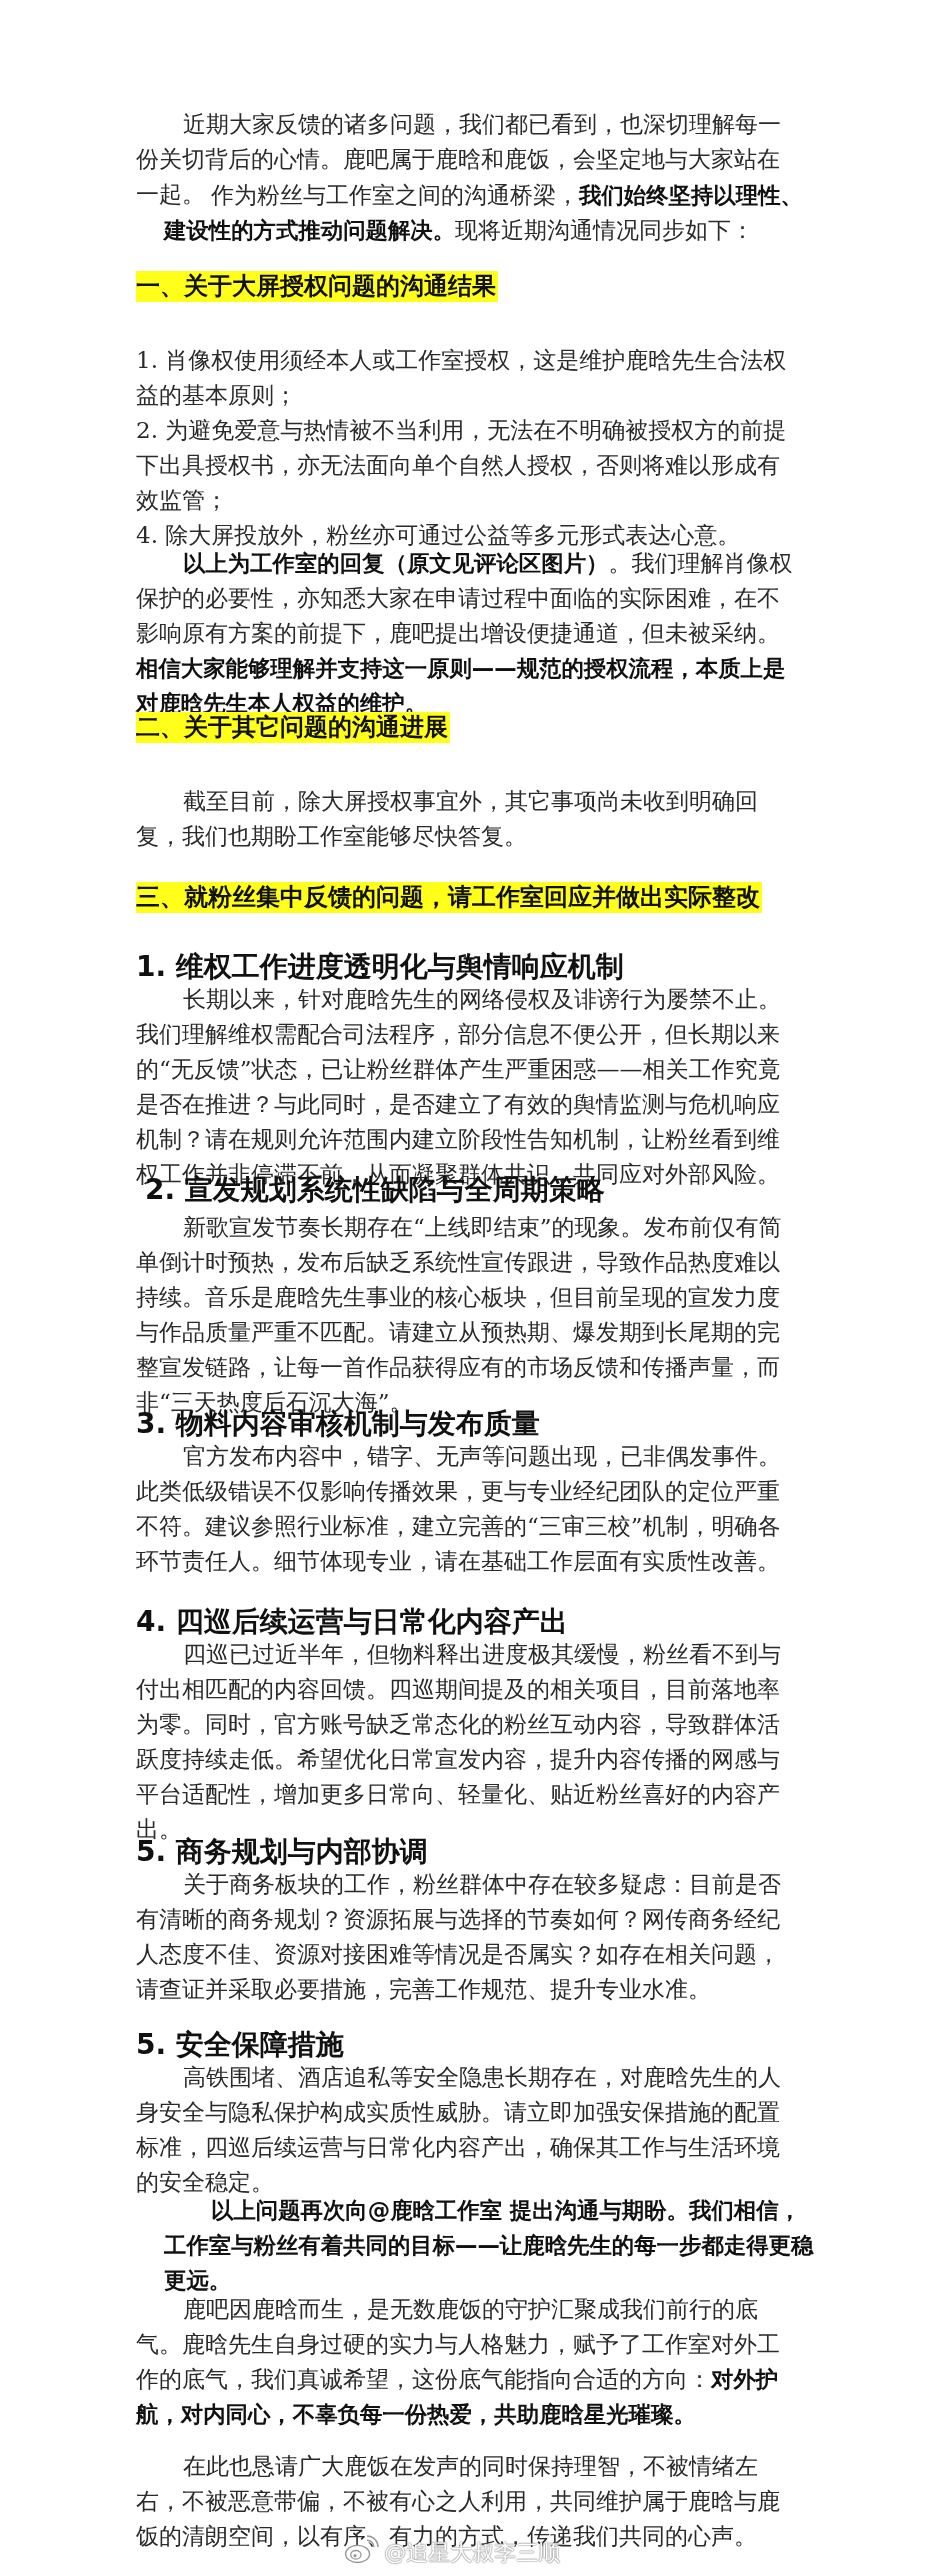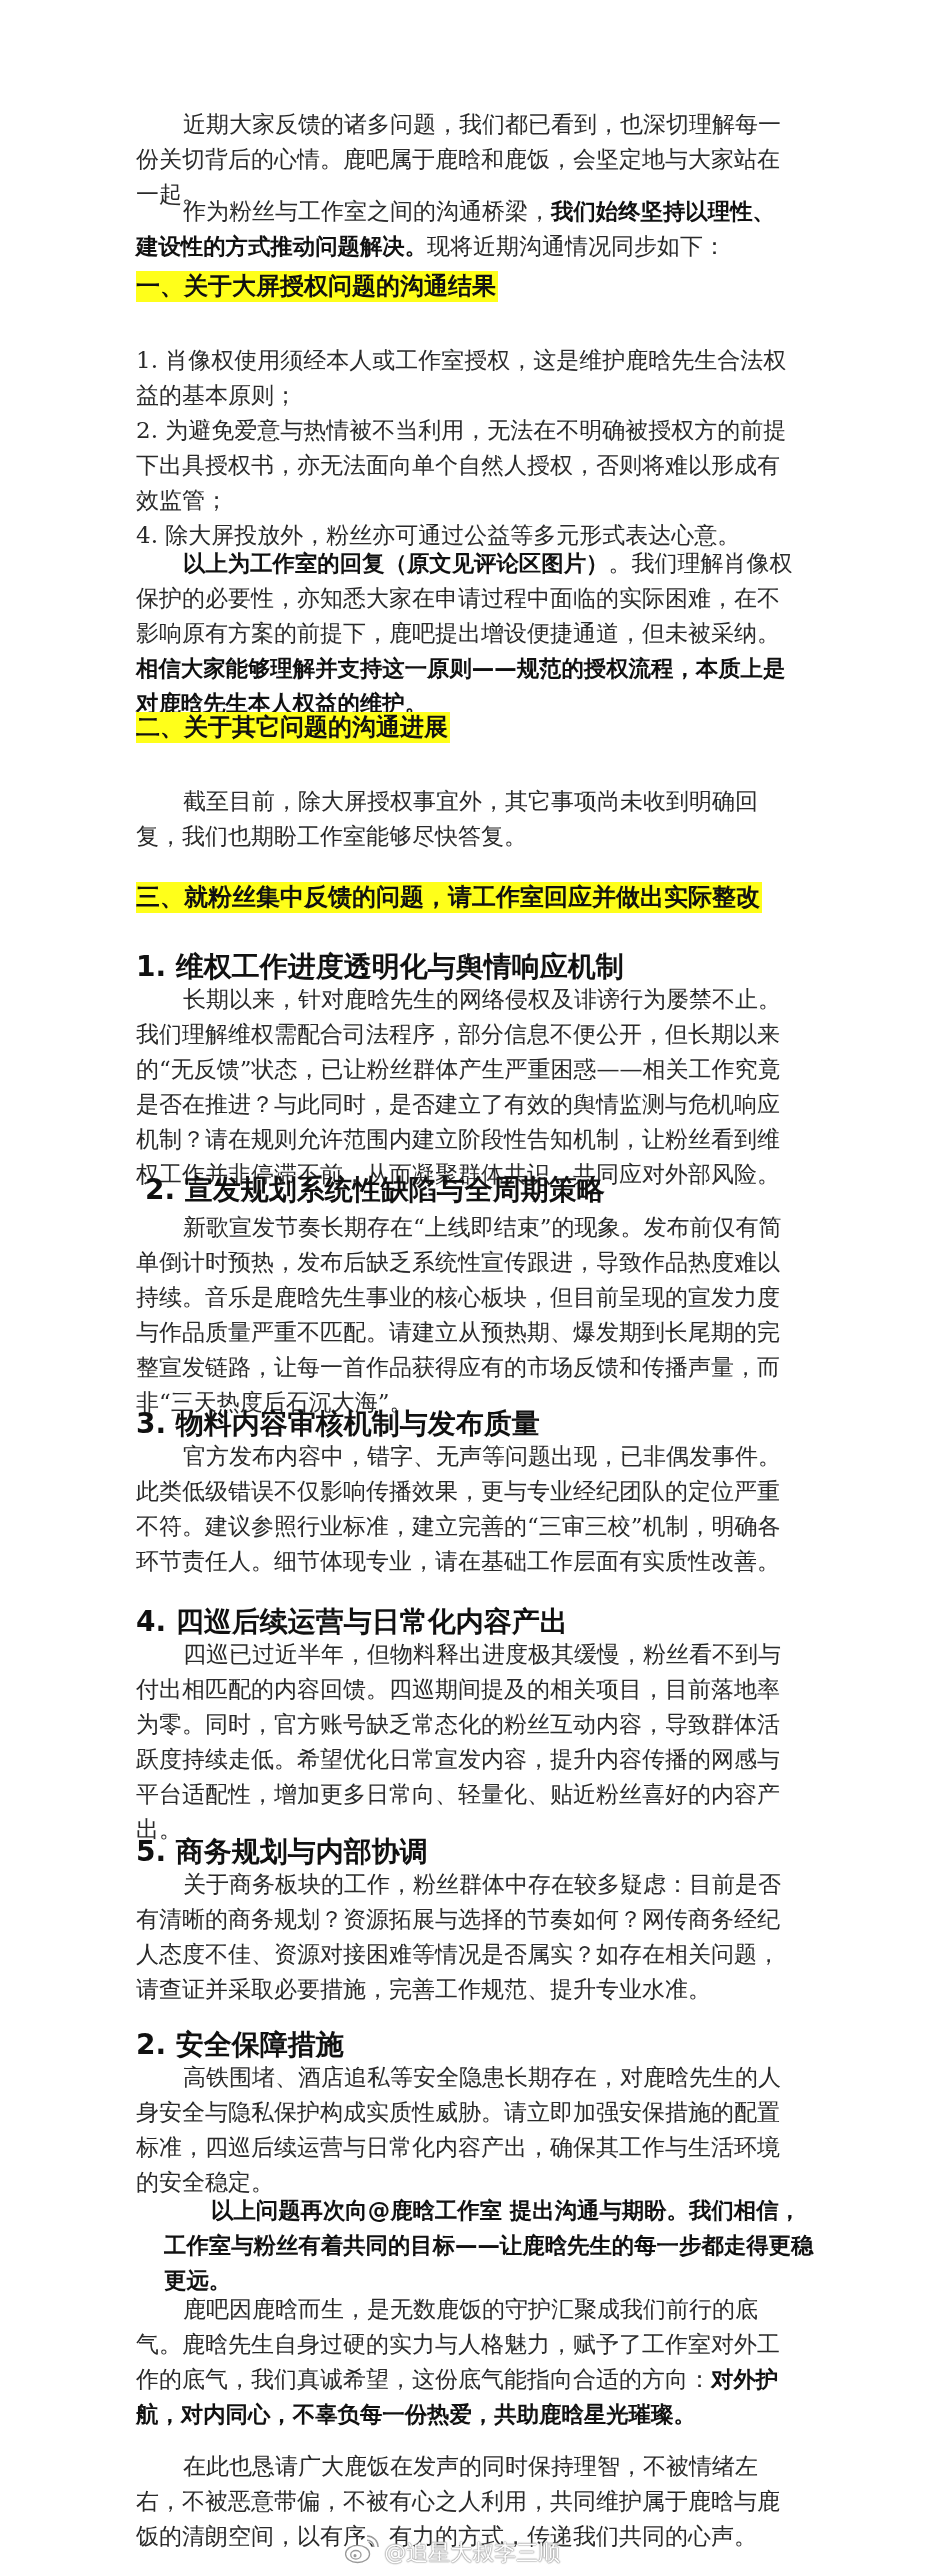--- a/index.html
+++ b/index.html
@@ -21,21 +21,21 @@
 </style>
 </head>
 <body>
 
 <div class="doc">
 
   <div class="blk ind" style="top:107px;">
     <span>近期大家反馈的诸多问题，我们都已看到，也深切理解每一份关切背后的心情。鹿吧属于鹿晗和鹿饭，会坚定地与大家站在一起。</span>
   </div>
 
-  <div class="blk ind" style="top:194px;">
+  <div class="blk ind" style="top:178px;margin-left:28px;">
     <span>作为粉丝与工作室之间的沟通桥梁，</span><span class="b">我们始终坚持以理性、建设性的方式推动问题解决。</span><span>现将近期沟通情况同步如下：</span>
   </div>
 
   <div class="hl" style="top:271px;">一、关于大屏授权问题的沟通结果</div>
 
   <div class="blk" style="top:343px;">
     <span class="li">1.  肖像权使用须经本人或工作室授权，这是维护鹿晗先生合法权益的基本原则；</span>
     <span class="li">2.  为避免爱意与热情被不当利用，无法在不明确被授权方的前提下出具授权书，亦无法面向单个自然人授权，否则将难以形成有效监管；</span>
     <span class="li">4.  除大屏投放外，粉丝亦可通过公益等多元形式表达心意。</span>
   </div>
@@ -58,21 +58,21 @@
 
   <div class="sub" style="top:1408px;">3.  物料内容审核机制与发布质量</div>
   <div class="blk ind" style="top:1439px;">官方发布内容中，错字、无声等问题出现，已非偶发事件。此类低级错误不仅影响传播效果，更与专业经纪团队的定位严重不符。建议参照行业标准，建立完善的“三审三校”机制，明确各环节责任人。细节体现专业，请在基础工作层面有实质性改善。</div>
 
   <div class="sub" style="top:1606px;">4.  四巡后续运营与日常化内容产出</div>
   <div class="blk ind" style="top:1637px;">四巡已过近半年，但物料释出进度极其缓慢，粉丝看不到与付出相匹配的内容回馈。四巡期间提及的相关项目，目前落地率为零。同时，官方账号缺乏常态化的粉丝互动内容，导致群体活跃度持续走低。希望优化日常宣发内容，提升内容传播的网感与平台适配性，增加更多日常向、轻量化、贴近粉丝喜好的内容产出。</div>
 
   <div class="sub" style="top:1836px;">5.  商务规划与内部协调</div>
   <div class="blk ind" style="top:1867px;">关于商务板块的工作，粉丝群体中存在较多疑虑：目前是否有清晰的商务规划？资源拓展与选择的节奏如何？网传商务经纪人态度不佳、资源对接困难等情况是否属实？如存在相关问题，请查证并采取必要措施，完善工作规范、提升专业水准。</div>
 
-  <div class="sub" style="top:2029px;">2.  安全保障措施</div>
+  <div class="sub" style="top:2029px;">5.  安全保障措施</div>
   <div class="blk ind" style="top:2060px;">高铁围堵、酒店追私等安全隐患长期存在，对鹿晗先生的人身安全与隐私保护构成实质性威胁。请立即加强安保措施的配置标准，四巡后续运营与日常化内容产出，确保其工作与生活环境的安全稳定。</div>
 
   <div class="blk ind b" style="top:2193px; line-height:35px;margin-left:28px;">以上问题再次向@鹿晗工作室 提出沟通与期盼。我们相信，工作室与粉丝有着共同的目标——让鹿晗先生的每一步都走得更稳更远。</div>
 
   <div class="blk ind" style="top:2292px;">
     <span>鹿吧因鹿晗而生，是无数鹿饭的守护汇聚成我们前行的底气。鹿晗先生自身过硬的实力与人格魅力，赋予了工作室对外工作的底气，我们真诚希望，这份底气能指向合适的方向：</span><span class="b">对外护航，对内同心，不辜负每一份热爱，共助鹿晗星光璀璨。</span>
   </div>
 
   <div class="blk ind" style="top:2449px;">在此也恳请广大鹿饭在发声的同时保持理智，不被情绪左右，不被恶意带偏，不被有心之人利用，共同维护属于鹿晗与鹿饭的清朗空间，以有序、有力的方式，传递我们共同的心声。</div>
 </div>

